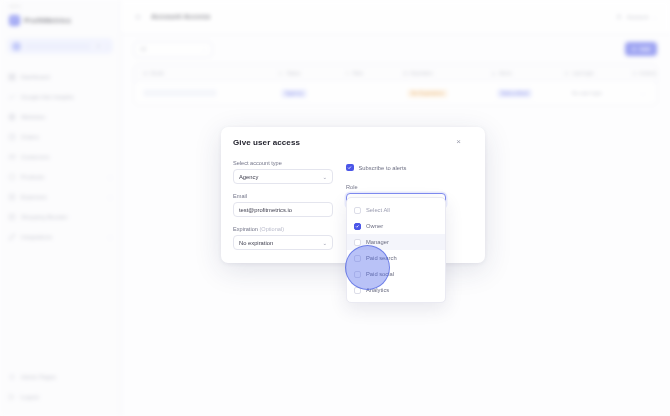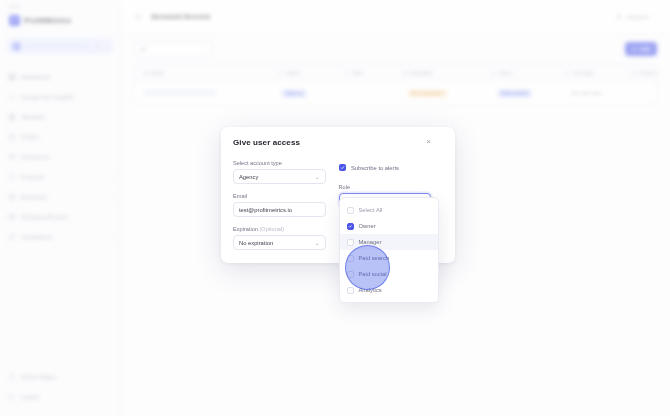--- a/index.html
+++ b/index.html
@@ -110,21 +110,21 @@
   .badge-orange { background: #fdefdd; color: #d98c2a; }
   .badge-sub { color: #4d58e0; background: #dfe3fc; }
   .cell-text { font-size: 5.2px; color: #9b9dad; }
   .dots { font-size: 6px; color: #b8bac7; margin-left: auto; padding-right: 10px; }
 
   
   #wash { position: absolute; inset: 0; background: rgba(255,255,255,0.42); pointer-events: none; }
 
   
   .modal {
-    position: absolute; left: 221px; top: 127px; width: 234px;
+    position: absolute; left: 221px; top: 127px; width: 264px;
     background: #fff; border-radius: 7px;
     box-shadow: 0 7px 28px rgba(40,44,90,.13), 0 1px 4px rgba(40,44,90,.07);
     padding: 11px 24px 13px 12px;
   }
   .modal-head { display: flex; align-items: flex-start; }
   .modal-title { font-size: 8px; font-weight: 700; color: #24242f; letter-spacing: .1px; }
   .modal-close { margin-left: auto; font-size: 8px; color: #9a9cac; line-height: 1; cursor: pointer; }
 
   .form-grid { display: flex; gap: 13px; margin-top: 13px; }
   .col { width: 100px; display: flex; flex-direction: column; }

